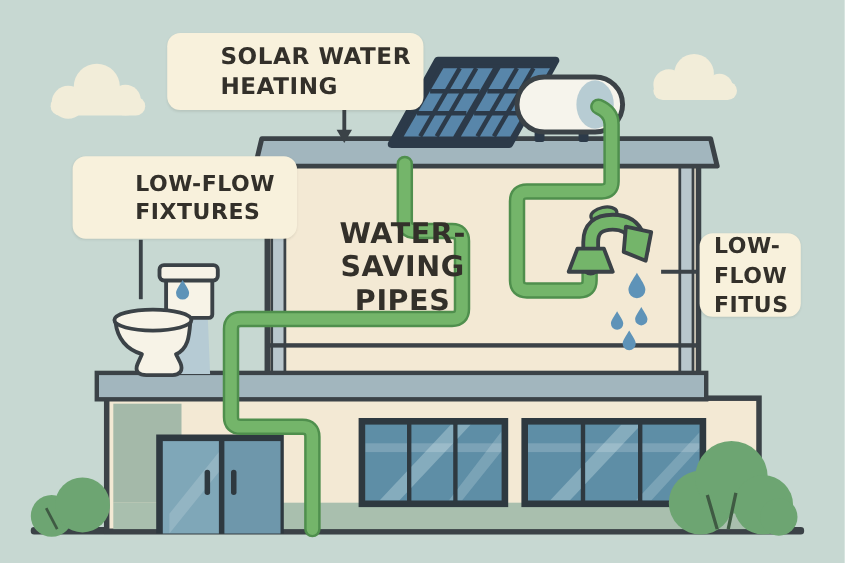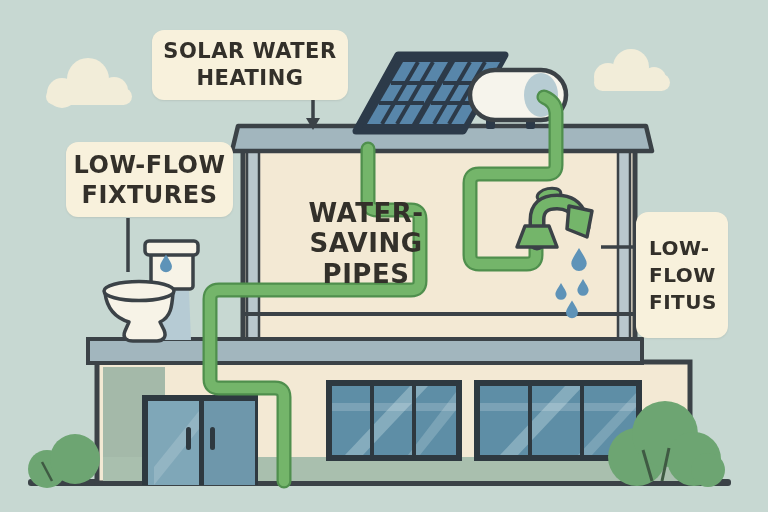--- a/index.html
+++ b/index.html
@@ -13,32 +13,33 @@
   }
   html,body{margin:0;padding:0;}
   .stage{
     position:relative; width:768px; height:512px; overflow:hidden;
     background:var(--sky);
     font-family:"DejaVu Sans", sans-serif;
   }
   .stage svg{position:absolute; left:0; top:0;}
   .label-box{
     position:absolute; background:var(--label_box); border-radius:12px;
-    color:var(--text); font-weight:bold; text-align:center;
+    color:var(--text); font-weight:bold; text-align:left;
     display:flex; align-items:center; justify-content:center;
     white-space:pre-line; letter-spacing:0.5px;
     box-shadow:0 1px 2px rgba(60,60,40,0.10);
+    padding-left:37px;
   }
   .wall-text{
     position:absolute; color:var(--text); font-weight:bold; text-align:center;
     white-space:pre-line; letter-spacing:0.5px;
   }
   #label-solar{left:152px; top:30px; width:196px; height:70px; font-size:21px; line-height:1.3;}
-  #label-fixtures{left:66px; top:142px; width:167px; height:75px; font-size:24px; line-height:1.25;}
-  #label-fitus{left:636px; top:212px; width:92px; height:126px; font-size:20px; line-height:1.35; justify-content:flex-start; padding-left:13px; box-sizing:border-box; text-align:left;}
+  #label-fixtures{left:66px; top:142px; width:167px; height:75px; font-size:20px; line-height:1.25;}
+  #label-fitus{left:636px; top:212px; width:92px; height:76px; font-size:20px; line-height:1.35; justify-content:flex-start; padding-left:13px; box-sizing:border-box; text-align:left;}
   #label-pipes{left:250px; top:198px; width:164px; font-size:26px; line-height:1.17;padding-left:34px;}
 </style>
 </head>
 <body>
 
 <div class="stage">
 
   <svg width="768" height="512" viewBox="0 0 768 512">
     <defs>
       <path id="teardrop" d="M0,-10 C3.5,-4 7,0.5 7,4 A7,7 0 1,1 -7,4 C-7,0.5 -3.5,-4 0,-10 Z"></path>

